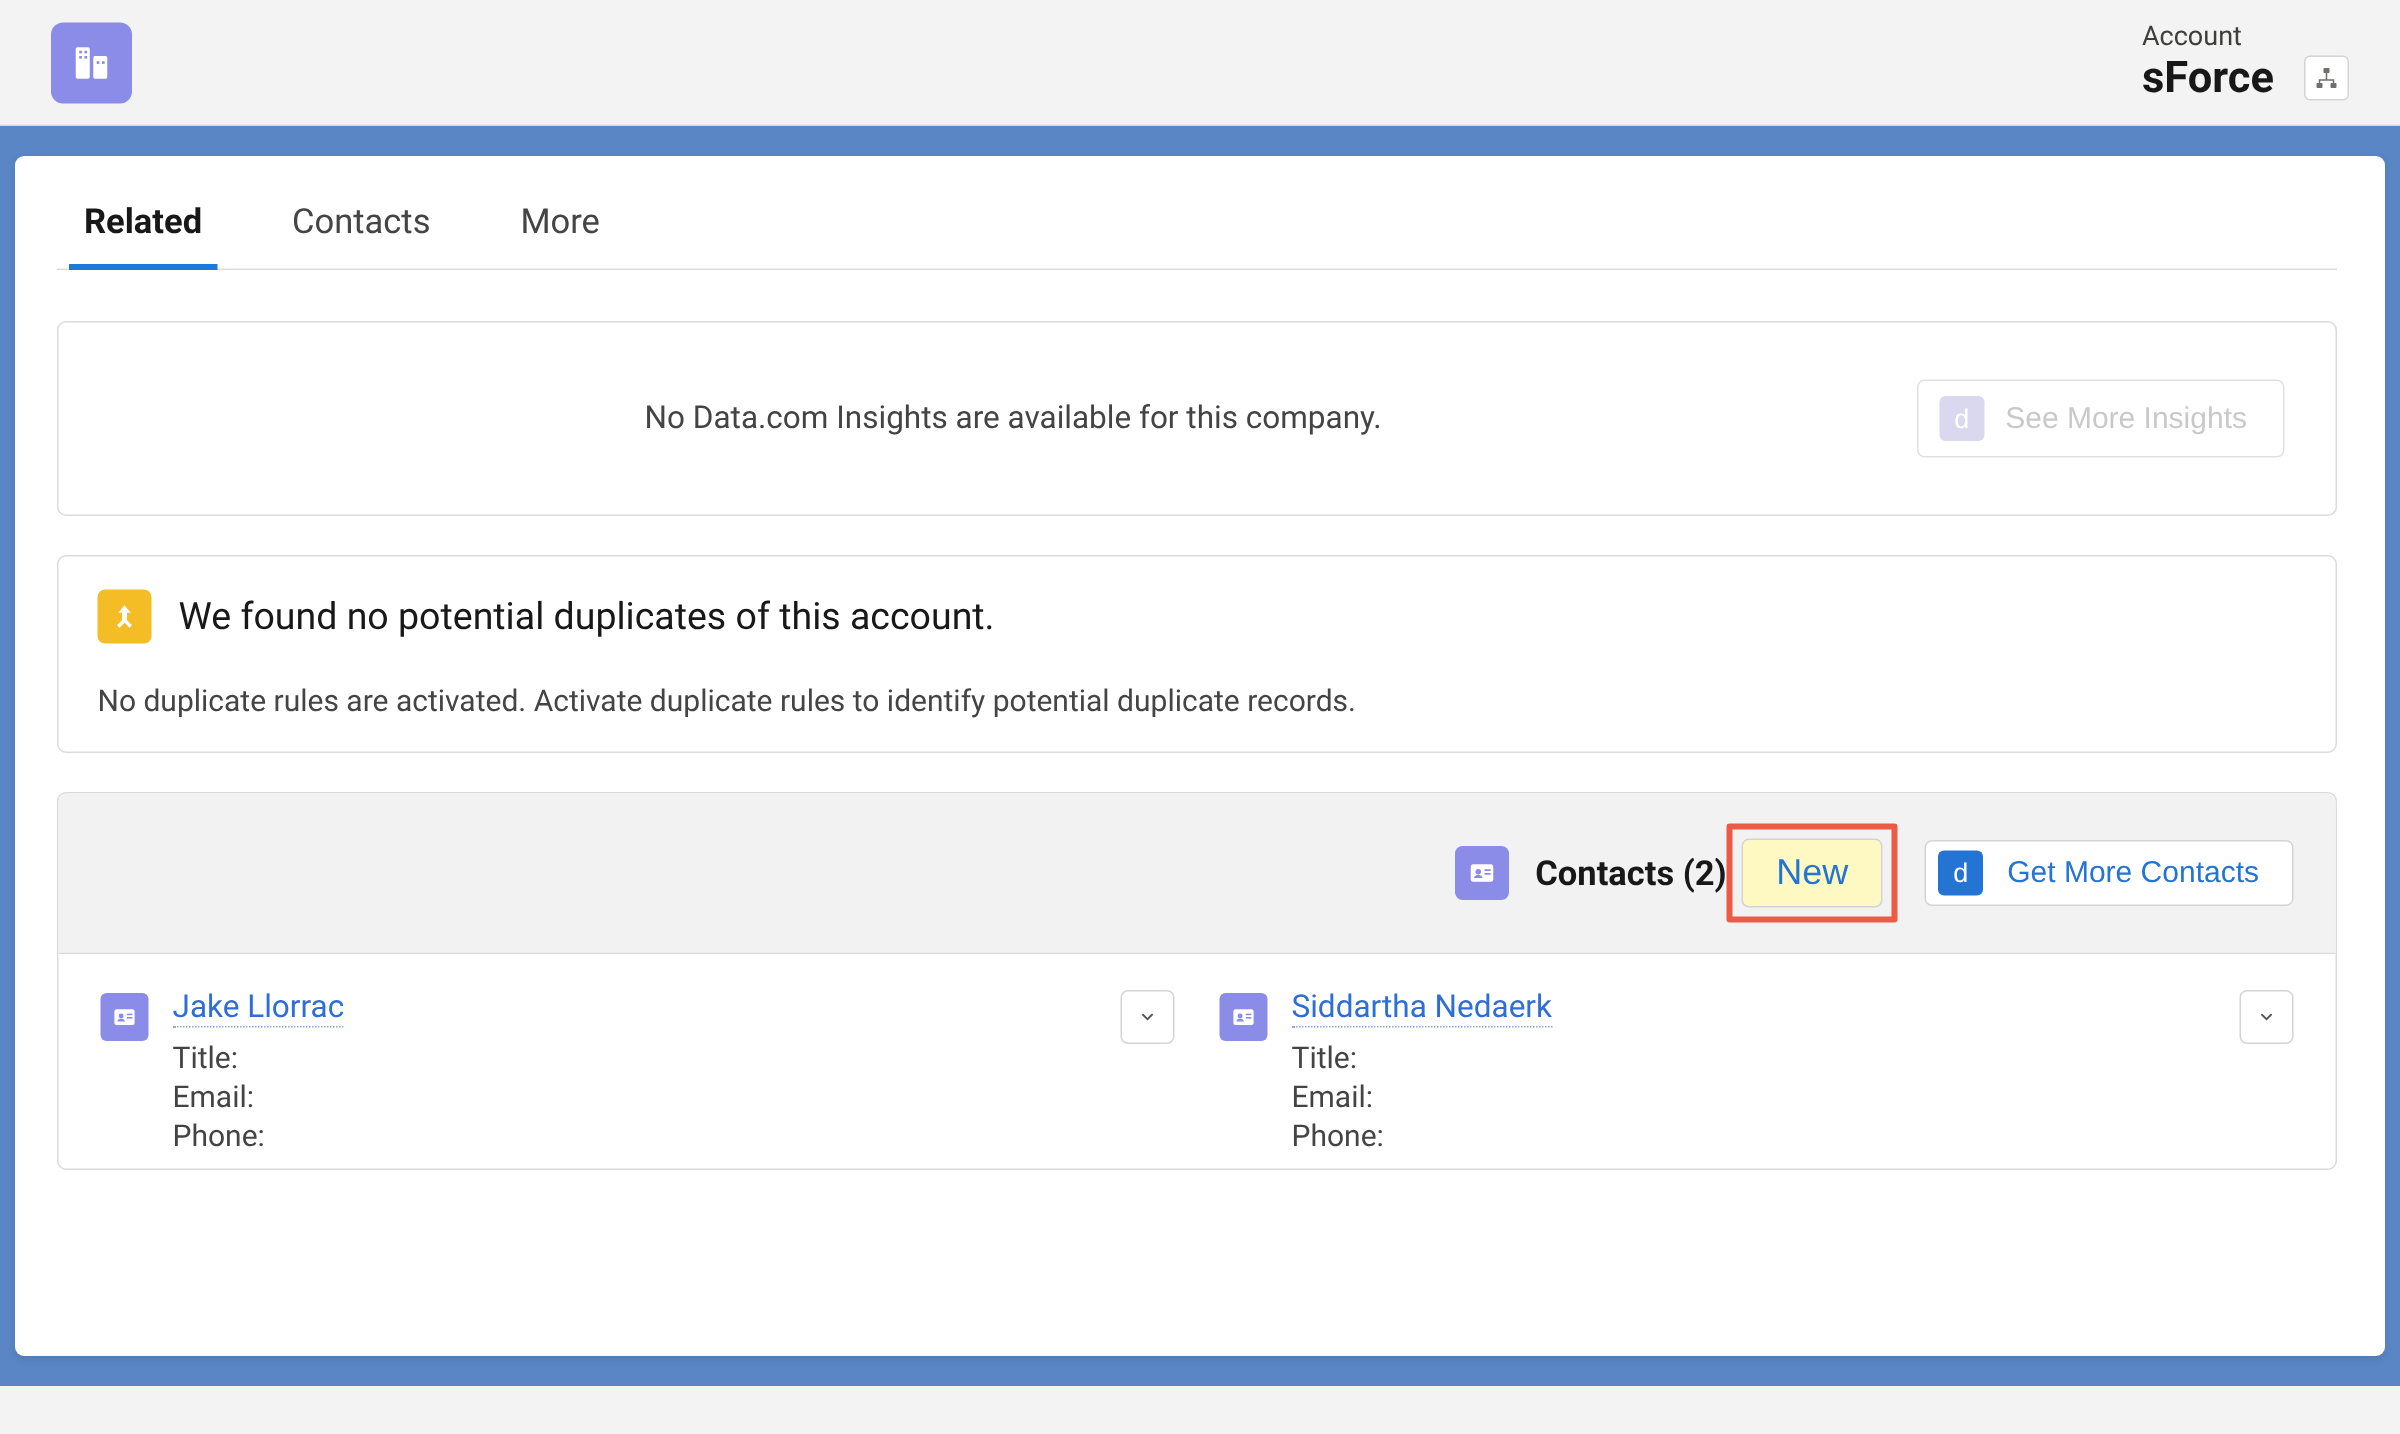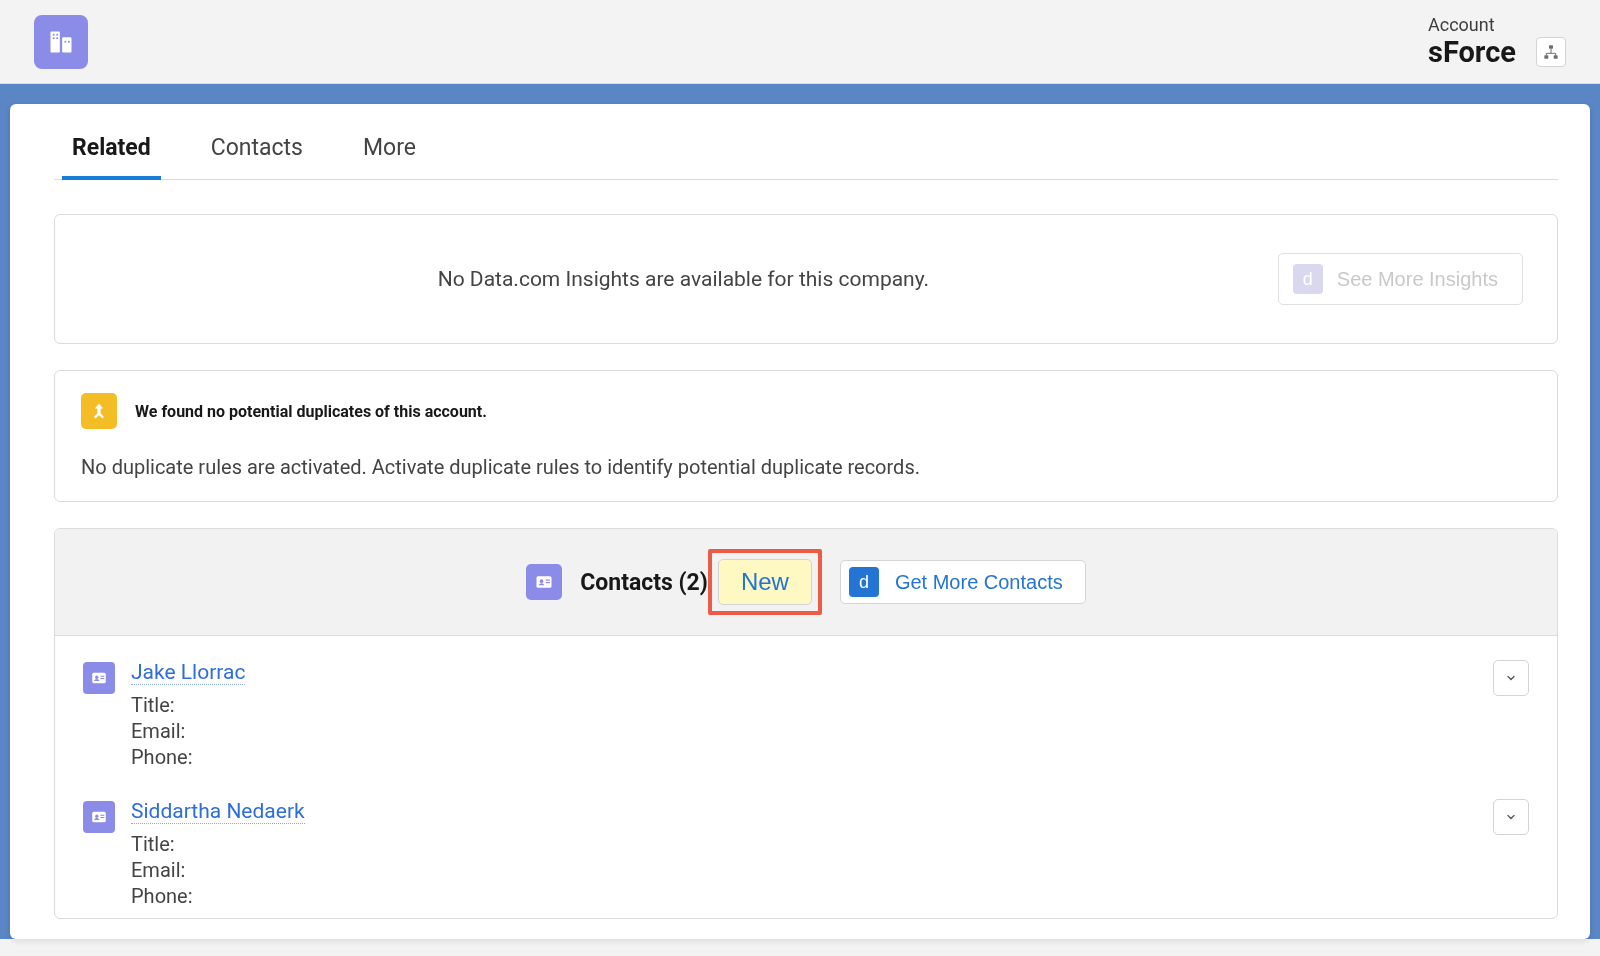--- a/index.html
+++ b/index.html
@@ -42,21 +42,21 @@
   .blue-band {
     background: #5a86c5;
     background-image: radial-gradient(circle at 20% 30%, rgba(255,255,255,0.08) 1px, transparent 30px),
                       radial-gradient(circle at 60% 70%, rgba(255,255,255,0.1) 1px, transparent 40px);
     padding: 20px 10px 0 10px;
     min-height: 840px;
   }
   .main-card {
     background: #fff;
     border-radius: 6px;
-    padding: 0 32px 20px 44px;
+    padding: 0 32px 20px 28px;
     box-shadow: 0 2px 6px rgba(0,0,0,0.1);
     min-height: 800px;
   }
   .tabs {
     display: flex;
     gap: 60px;
     border-bottom: 1px solid #dddbda;
     padding: 30px 18px 0 18px;
   }
   .tab {
@@ -117,29 +117,29 @@
   .d-icon.light { background: #d9d8ef; color: #fff; }
   .d-icon.blue { background: #2474d3; }
   .dup-panel { padding: 22px 26px; }
   .dup-header { display: flex; align-items: center; gap: 18px; }
   .merge-icon {
     width: 36px; height: 36px;
     background: #f4bc25;
     border-radius: 5px;
     display: flex; align-items: center; justify-content: center;
   }
-  .dup-title { font-size: 16px; font-weight: 700; }
+  .dup-title { font-size: 25px; font-weight: 400; }
   .dup-desc { font-size: 20px; color: #444; margin-top: 26px; }
   .contacts-panel { padding: 0; }
   .contacts-header {
     background: #f3f2f2;
     border-bottom: 1px solid #dddbda;
     border-radius: 6px 6px 0 0;
     padding: 20px 28px;
-    display: flex; align-items: center; justify-content: center;
+    display: flex; align-items: center; justify-content: flex-end;
   }
   .contacts-header-left { display: flex; align-items: center; gap: 18px; }
   .contact-entity-icon {
     width: 36px; height: 36px;
     background: #8b8be8;
     border-radius: 5px;
     display: flex; align-items: center; justify-content: center;
   }
   .contacts-title { font-size: 23px; font-weight: 700; }
   .contacts-actions { display: flex; align-items: center; gap: 18px; }
@@ -164,21 +164,20 @@
     padding: 6px 22px 6px 8px;
     display: flex; align-items: center; gap: 16px;
     font-size: 20px;
     color: #2474d3;
     cursor: pointer;
   }
   .contacts-body {
     display: flex;
     padding: 24px 28px 10px 28px;
     gap: 30px;
-    flex-direction: column;
   }
   .contact-card {
     flex: 1;
     display: flex;
     align-items: flex-start;
     gap: 16px;
     position: relative;
   }
   .contact-mini-icon {
     width: 32px; height: 32px;

